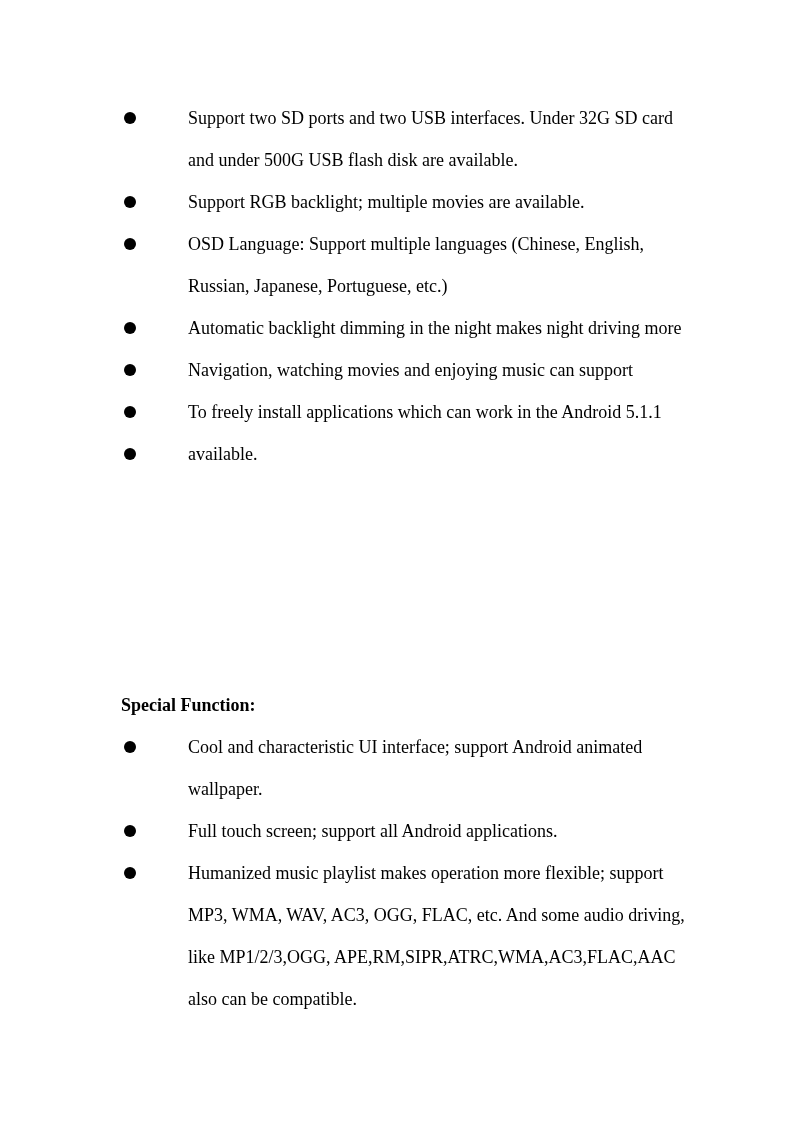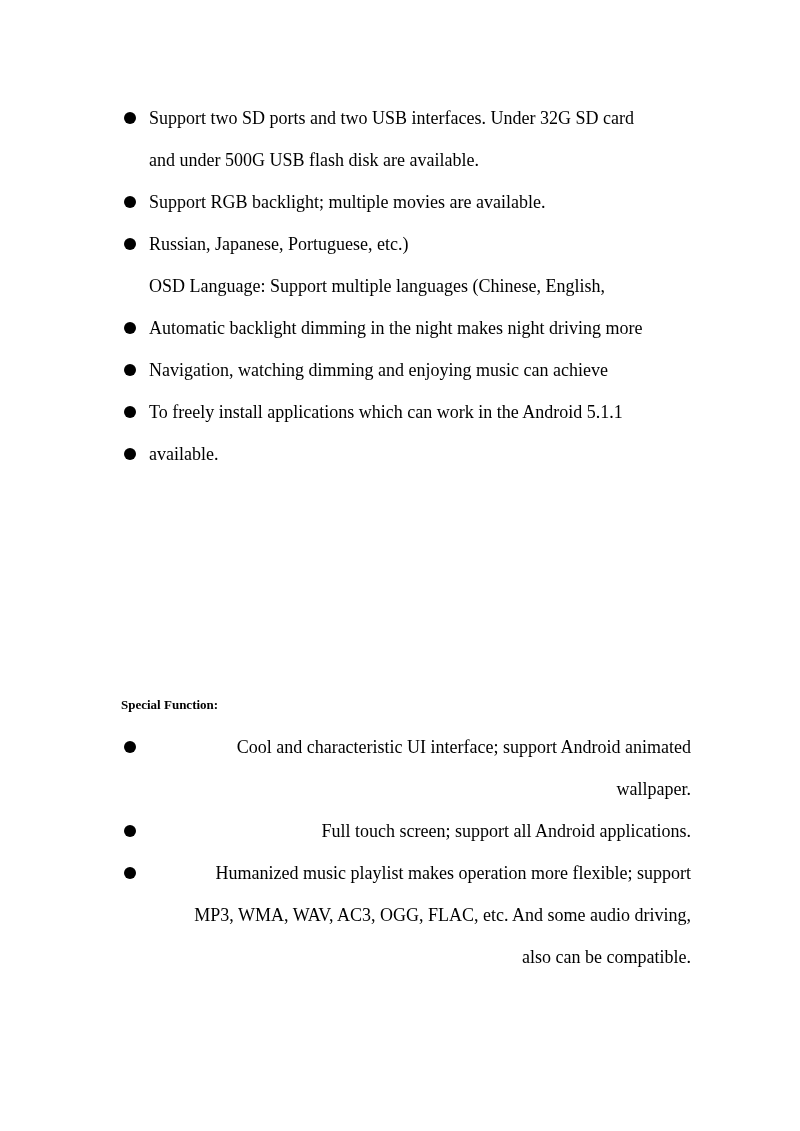--- a/index.html
+++ b/index.html
@@ -24,75 +24,75 @@
     }
     .list {
       position: absolute;
       left: 121px;
       width: 570px;
       margin: 0;
       padding: 0;
       list-style: none;
     }
     .list-top { top: 97px; }
-    .list-bottom { top: 726px; text-align: right; }
+    .list-bottom { top: 726px; }
     .item {
       position: relative;
       padding-left: 28px;
       font-size: 18px;
       line-height: 42px;
       white-space: normal;
     }
     .bullet {
       position: absolute;
       left: 3px;
       top: 15px;
       width: 12px;
       height: 12px;
       border-radius: 50%;
       background: #000000;
     }
     .heading {
       position: absolute;
       left: 121px;
       top: 684px;
-      font-size: 13px;
+      font-size: 18px;
       line-height: 42px;
       font-weight: bold;
       margin: 0;
     }
-    .line { display: block; }
+    .line { display: block; margin-left: 39px; }
   </style>
 </head>
 <body>
 
 <div class="page">
 
   <ul class="list list-top">
     <li class="item">
       <span class="bullet"></span>
       <span class="line">Support two SD ports and two USB interfaces. Under 32G SD card</span>
       <span class="line">and under 500G USB flash disk are available.</span>
     </li>
     <li class="item">
       <span class="bullet"></span>
       <span class="line">Support RGB backlight; multiple movies are available.</span>
     </li>
     <li class="item">
       <span class="bullet"></span>
+      <span class="line">OSD Language: Support multiple languages (Chinese, English,</span>
       <span class="line">Russian, Japanese, Portuguese, etc.)</span>
-      <span class="line">OSD Language: Support multiple languages (Chinese, English,</span>
     </li>
     <li class="item">
       <span class="bullet"></span>
       <span class="line">Automatic backlight dimming in the night makes night driving more</span>
     </li>
     <li class="item">
       <span class="bullet"></span>
-      <span class="line">Navigation, watching dimming and enjoying music can achieve</span>
+      <span class="line">Navigation, watching movies and enjoying music can support</span>
     </li>
     <li class="item">
       <span class="bullet"></span>
       <span class="line">To freely install applications which can work in the Android 5.1.1</span>
     </li>
     <li class="item">
       <span class="bullet"></span>
       <span class="line">available.</span>
     </li>
   </ul>
@@ -106,17 +106,18 @@
       <span class="line">wallpaper.</span>
     </li>
     <li class="item">
       <span class="bullet"></span>
       <span class="line">Full touch screen; support all Android applications.</span>
     </li>
     <li class="item">
       <span class="bullet"></span>
       <span class="line">Humanized music playlist makes operation more flexible; support</span>
       <span class="line">MP3, WMA, WAV, AC3, OGG, FLAC, etc. And some audio driving,</span>
+      <span class="line">like MP1/2/3,OGG, APE,RM,SIPR,ATRC,WMA,AC3,FLAC,AAC</span>
       <span class="line">also can be compatible.</span>
     </li>
   </ul>
 
 </div>
 
 </body></html>

